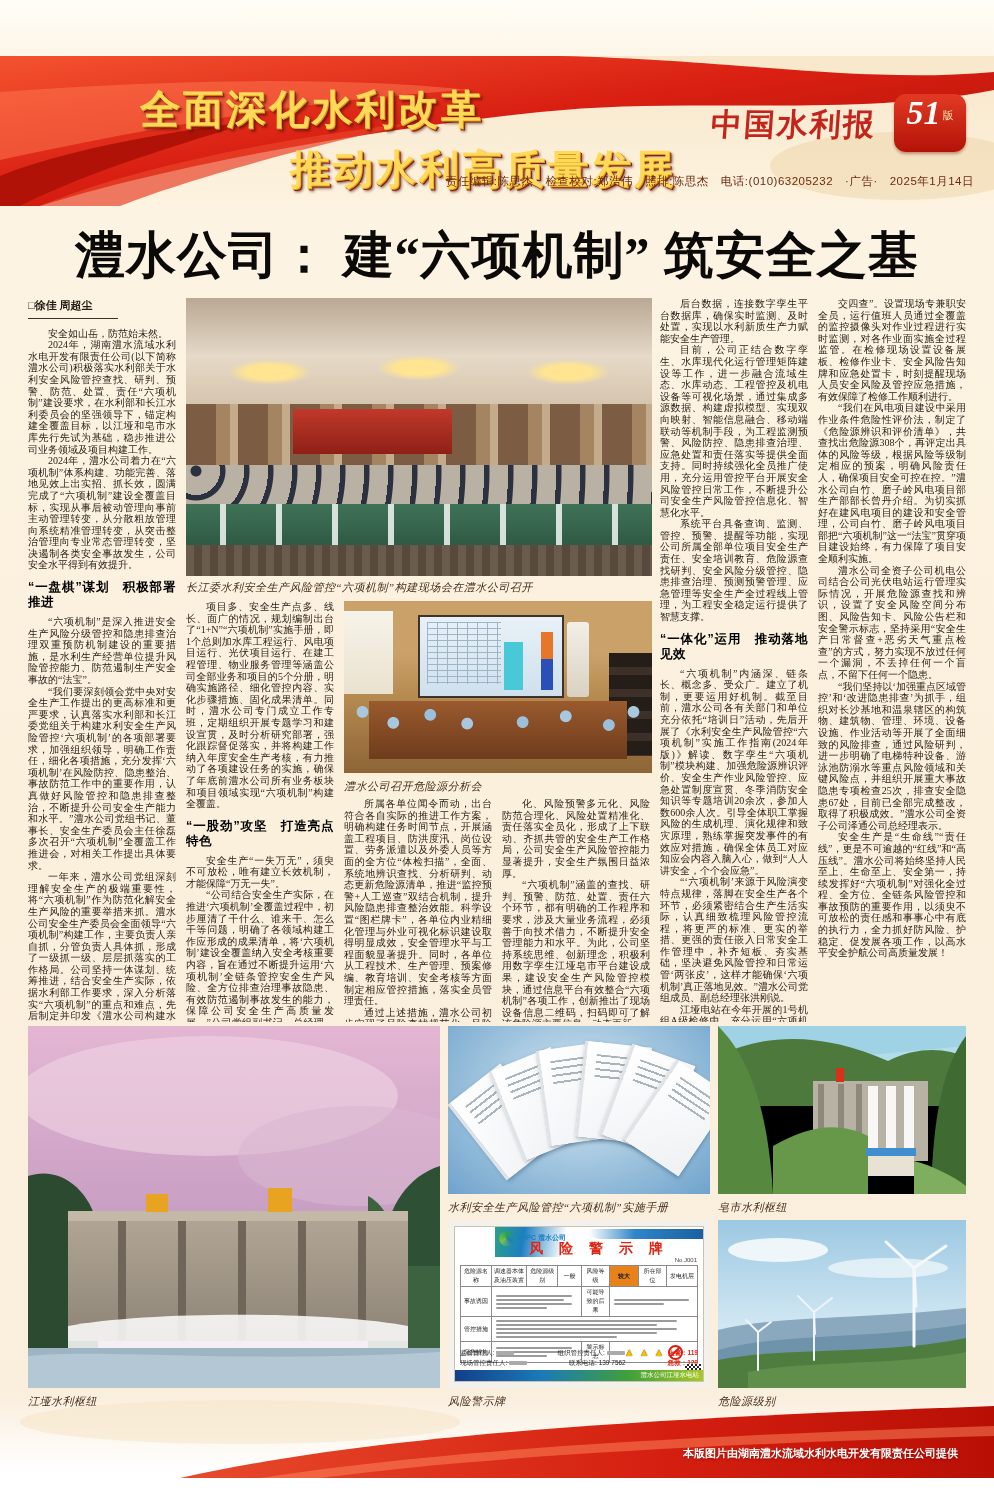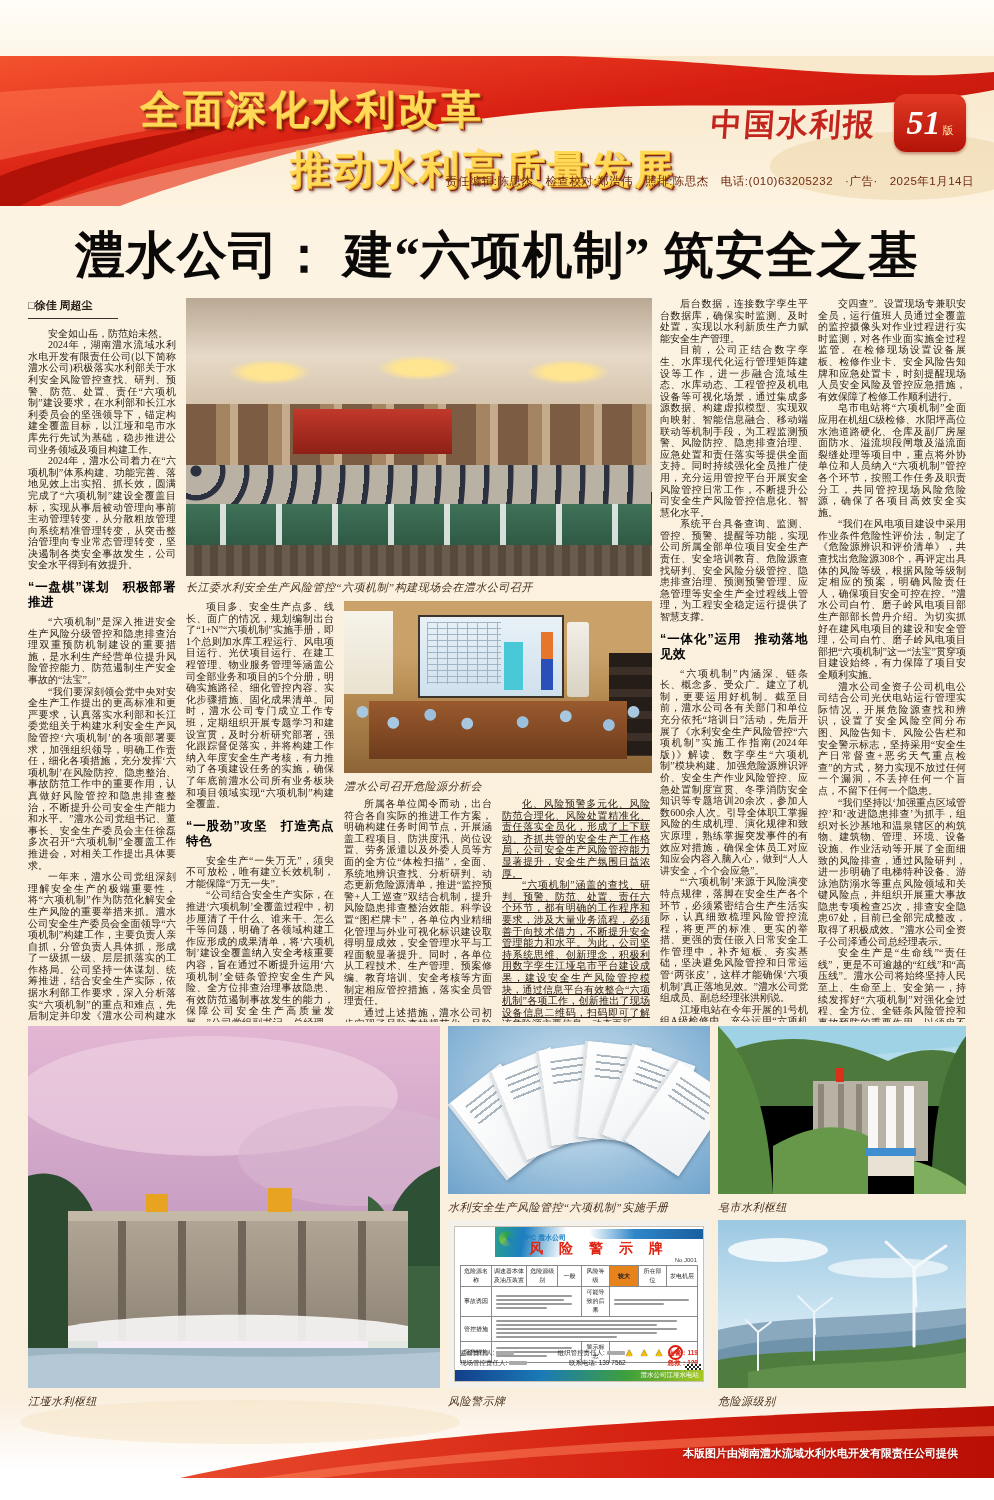--- a/index.html
+++ b/index.html
@@ -10,39 +10,39 @@
   #banner{position:absolute;left:0;top:56px;width:994px;height:156px;}
   #banner svg{position:absolute;left:0;top:0;}
   .gold-line{position:absolute;font-family:"Liberation Sans",sans-serif;font-weight:bold;
     color:#ffd957;letter-spacing:3px;
     text-shadow:1px 1px 0 #d8a11c,2px 2px 0 #8a1a0c,3px 3px 3px rgba(70,8,4,.65);}
   #slogan1{left:140px;top:26px;font-size:40px;}
   #slogan2{left:290px;top:86px;font-size:40px;text-align:center;}
   #masthead{position:absolute;right:118px;top:48px;font-size:31px;font-weight:bold;
     color:#c3251d;transform:skew(-4deg);font-family:"Liberation Serif",serif;letter-spacing:2px;}
   #page-badge{position:absolute;right:28px;top:38px;width:72px;height:58px;background:linear-gradient(180deg,#e23a24,#b31308);
-    border-radius:12px;box-shadow:0 2px 3px rgba(120,20,8,.4);display:flex;align-items:center;justify-content:center;}
+    border-radius:12px;box-shadow:0 2px 3px rgba(120,20,8,.4);display:flex;align-items:flex-start;justify-content:center;}
   #page-badge .num{color:#fff;font-size:34px;font-weight:bold;font-style:italic;font-family:"Liberation Serif",serif;}
   #page-badge .lab{color:#ffe9b0;font-size:11px;margin:14px 0 0 2px;}
   #edline{position:absolute;right:20px;top:174px;font-size:11.5px;color:#6e2a10;
     font-family:"Liberation Sans",sans-serif;letter-spacing:.5px;}
   
   #headline{position:absolute;left:0;top:222px;width:994px;text-align:center;
     font-size:50px;font-weight:900;color:#0c0a08;letter-spacing:1px;font-family:"Liberation Serif",serif;}
   
   .col{position:absolute;overflow:hidden;font-size:10px;line-height:11.6px;text-align:justify;color:#241d15;}
   .col p{margin:0;text-indent:2em;}
   .col h3{font-family:"Liberation Sans",sans-serif;font-size:12.5px;line-height:15px;
     margin:9px 0 6px;color:#000;letter-spacing:.5px;}
   .col .byline{font-weight:bold;font-size:11px;text-indent:0;border-bottom:1.5px solid #3a322a;
     display:inline-block;padding:0 26px 6px 0;margin-bottom:9px;}
   #col0{left:28px;top:300px;width:148px;height:722px;}
   #col1{left:186px;top:601px;width:148px;height:421px;}
   #col2{left:344px;top:798px;width:148px;height:224px;}
-  #col3{left:502px;top:798px;width:148px;height:224px;text-decoration:underline;}
+  #col3{left:502px;top:798px;width:148px;height:224px;}
   #col4{left:660px;top:298px;width:148px;height:724px;}
   #col5{left:818px;top:298px;width:148px;height:724px;}
   
   .photo{position:absolute;overflow:hidden;background:#ccc;}
   .caption{position:absolute;font-size:11px;color:#45301a;font-style:italic;letter-spacing:.5px;}
   .layer{position:absolute;}
   
   #ph-hall{left:186px;top:298px;width:466px;height:278px;}
   .hall-ceiling{left:0;top:0;right:0;height:38%;background:
     radial-gradient(ellipse 60px 18px at 18% 70%,#ffe491 0 40%,transparent 70%),
@@ -190,21 +190,20 @@
       <p>后台数据，连接数字孪生平台数据库，确保实时监测、及时处置，实现以水利新质生产力赋能安全生产管理。</p>
       <p>目前，公司正结合数字孪生、水库现代化运行管理矩阵建设等工作，进一步融合流域生态、水库动态、工程管控及机电设备等可视化场景，通过集成多源数据、构建虚拟模型、实现双向映射、智能信息融合、移动端联动等机制手段，为工程监测预警、风险防控、隐患排查治理、应急处置和责任落实等提供全面支持。同时持续强化全员推广使用，充分运用管控平台开展安全风险管控日常工作，不断提升公司安全生产风险管控信息化、智慧化水平。</p>
       <p>系统平台具备查询、监测、管控、预警、提醒等功能，实现公司所属全部单位项目安全生产责任、安全培训教育、危险源查找研判、安全风险分级管控、隐患排查治理、预测预警管理、应急管理等安全生产全过程线上管理，为工程安全稳定运行提供了智慧支撑。</p>
       <h3>“一体化”运用　推动落地见效</h3>
       <p>“六项机制”内涵深、链条长、概念多、受众广。建立了机制，更要运用好机制。截至目前，澧水公司各有关部门和单位充分依托“培训日”活动，先后开展了《水利安全生产风险管控“六项机制”实施工作指南(2024年版)》解读、数字孪生“六项机制”模块构建、加强危险源辨识评价、安全生产作业风险管控、应急处置制度宣贯、冬季消防安全知识等专题培训20余次，参加人数600余人次。引导全体职工掌握风险的生成机理、演化规律和致灾原理，熟练掌握突发事件的有效应对措施，确保全体员工对应知应会内容入脑入心，做到“人人讲安全，个个会应急”。</p>
       <p>“‘六项机制’来源于风险演变特点规律，落脚在安全生产各个环节，必须紧密结合生产生活实际，认真细致梳理风险管控流程，将更严的标准、更实的举措、更强的责任嵌入日常安全工作管理中，补齐短板、夯实基础，坚决避免风险管控和日常运管‘两张皮’，这样才能确保‘六项机制’真正落地见效。”澧水公司党组成员、副总经理张洪刚说。</p>
       <p>江垭电站在今年开展的1号机组A级检修中，充分运用“六项机制”，狠抓全过程管控。组织全体成员就作业全过程进行危险源辨识、研判危险源等级、明确管控措施和责任人员。提前编制施工方案，成立技术质量小组，常态化组织召开班前会，严格开展“三</p>
     </div>
   <div class="col" id="col5">
       <p>交四查”。设置现场专兼职安全员，运行值班人员通过全覆盖的监控摄像头对作业过程进行实时监测，对各作业面实施全过程监管。在检修现场设置设备展板、检修作业卡、安全风险告知牌和应急处置卡，时刻提醒现场人员安全风险及管控应急措施，有效保障了检修工作顺利进行。</p>
-      <p>皂市电站将“六项机制”全面应用在机组C级检修、水阳坪高位水池道路硬化、仓库及副厂房屋面防水、溢流坝段闸墩及溢流面裂缝处理等项目中，重点将外协单位和人员纳入“六项机制”管控各个环节，按照工作任务及职责分工，共同管控现场风险危险源，确保了各项目高效安全实施。</p>
       <p>“我们在风电项目建设中采用作业条件危险性评价法，制定了《危险源辨识和评价清单》，共查找出危险源308个，再评定出具体的风险等级，根据风险等级制定相应的预案，明确风险责任人，确保项目安全可控在控。”澧水公司白竹、磨子岭风电项目部生产部部长曾丹介绍。为切实抓好在建风电项目的建设和安全管理，公司白竹、磨子岭风电项目部把“六项机制”这一“法宝”贯穿项目建设始终，有力保障了项目安全顺利实施。</p>
       <p>澧水公司全资子公司机电公司结合公司光伏电站运行管理实际情况，开展危险源查找和辨识，设置了安全风险空间分布图、风险告知卡、风险公告栏和安全警示标志，坚持采用“安全生产日常督查+恶劣天气重点检查”的方式，努力实现不放过任何一个漏洞，不丢掉任何一个盲点，不留下任何一个隐患。</p>
       <p>“我们坚持以‘加强重点区域管控’和‘改进隐患排查’为抓手，组织对长沙基地和温泉辖区的构筑物、建筑物、管理、环境、设备设施、作业活动等开展了全面细致的风险排查，通过风险研判，进一步明确了电梯特种设备、游泳池防溺水等重点风险领域和关键风险点，并组织开展重大事故隐患专项检查25次，排查安全隐患67处，目前已全部完成整改，取得了积极成效。”澧水公司全资子公司泽通公司总经理表示。</p>
       <p>安全生产是“生命线”“责任线”，更是不可逾越的“红线”和“高压线”。澧水公司将始终坚持人民至上、生命至上、安全第一，持续发挥好“六项机制”对强化全过程、全方位、全链条风险管控和事故预防的重要作用，以须臾不可放松的责任感和事事心中有底的执行力，全力抓好防风险、护稳定、促发展各项工作，以高水平安全护航公司高质量发展！</p>
     </div>
 
   <div class="photo" id="ph-hall">
     <div class="layer hall-ceiling"></div>
     <div class="layer hall-wall"></div>
     <div class="layer hall-screen"></div>

